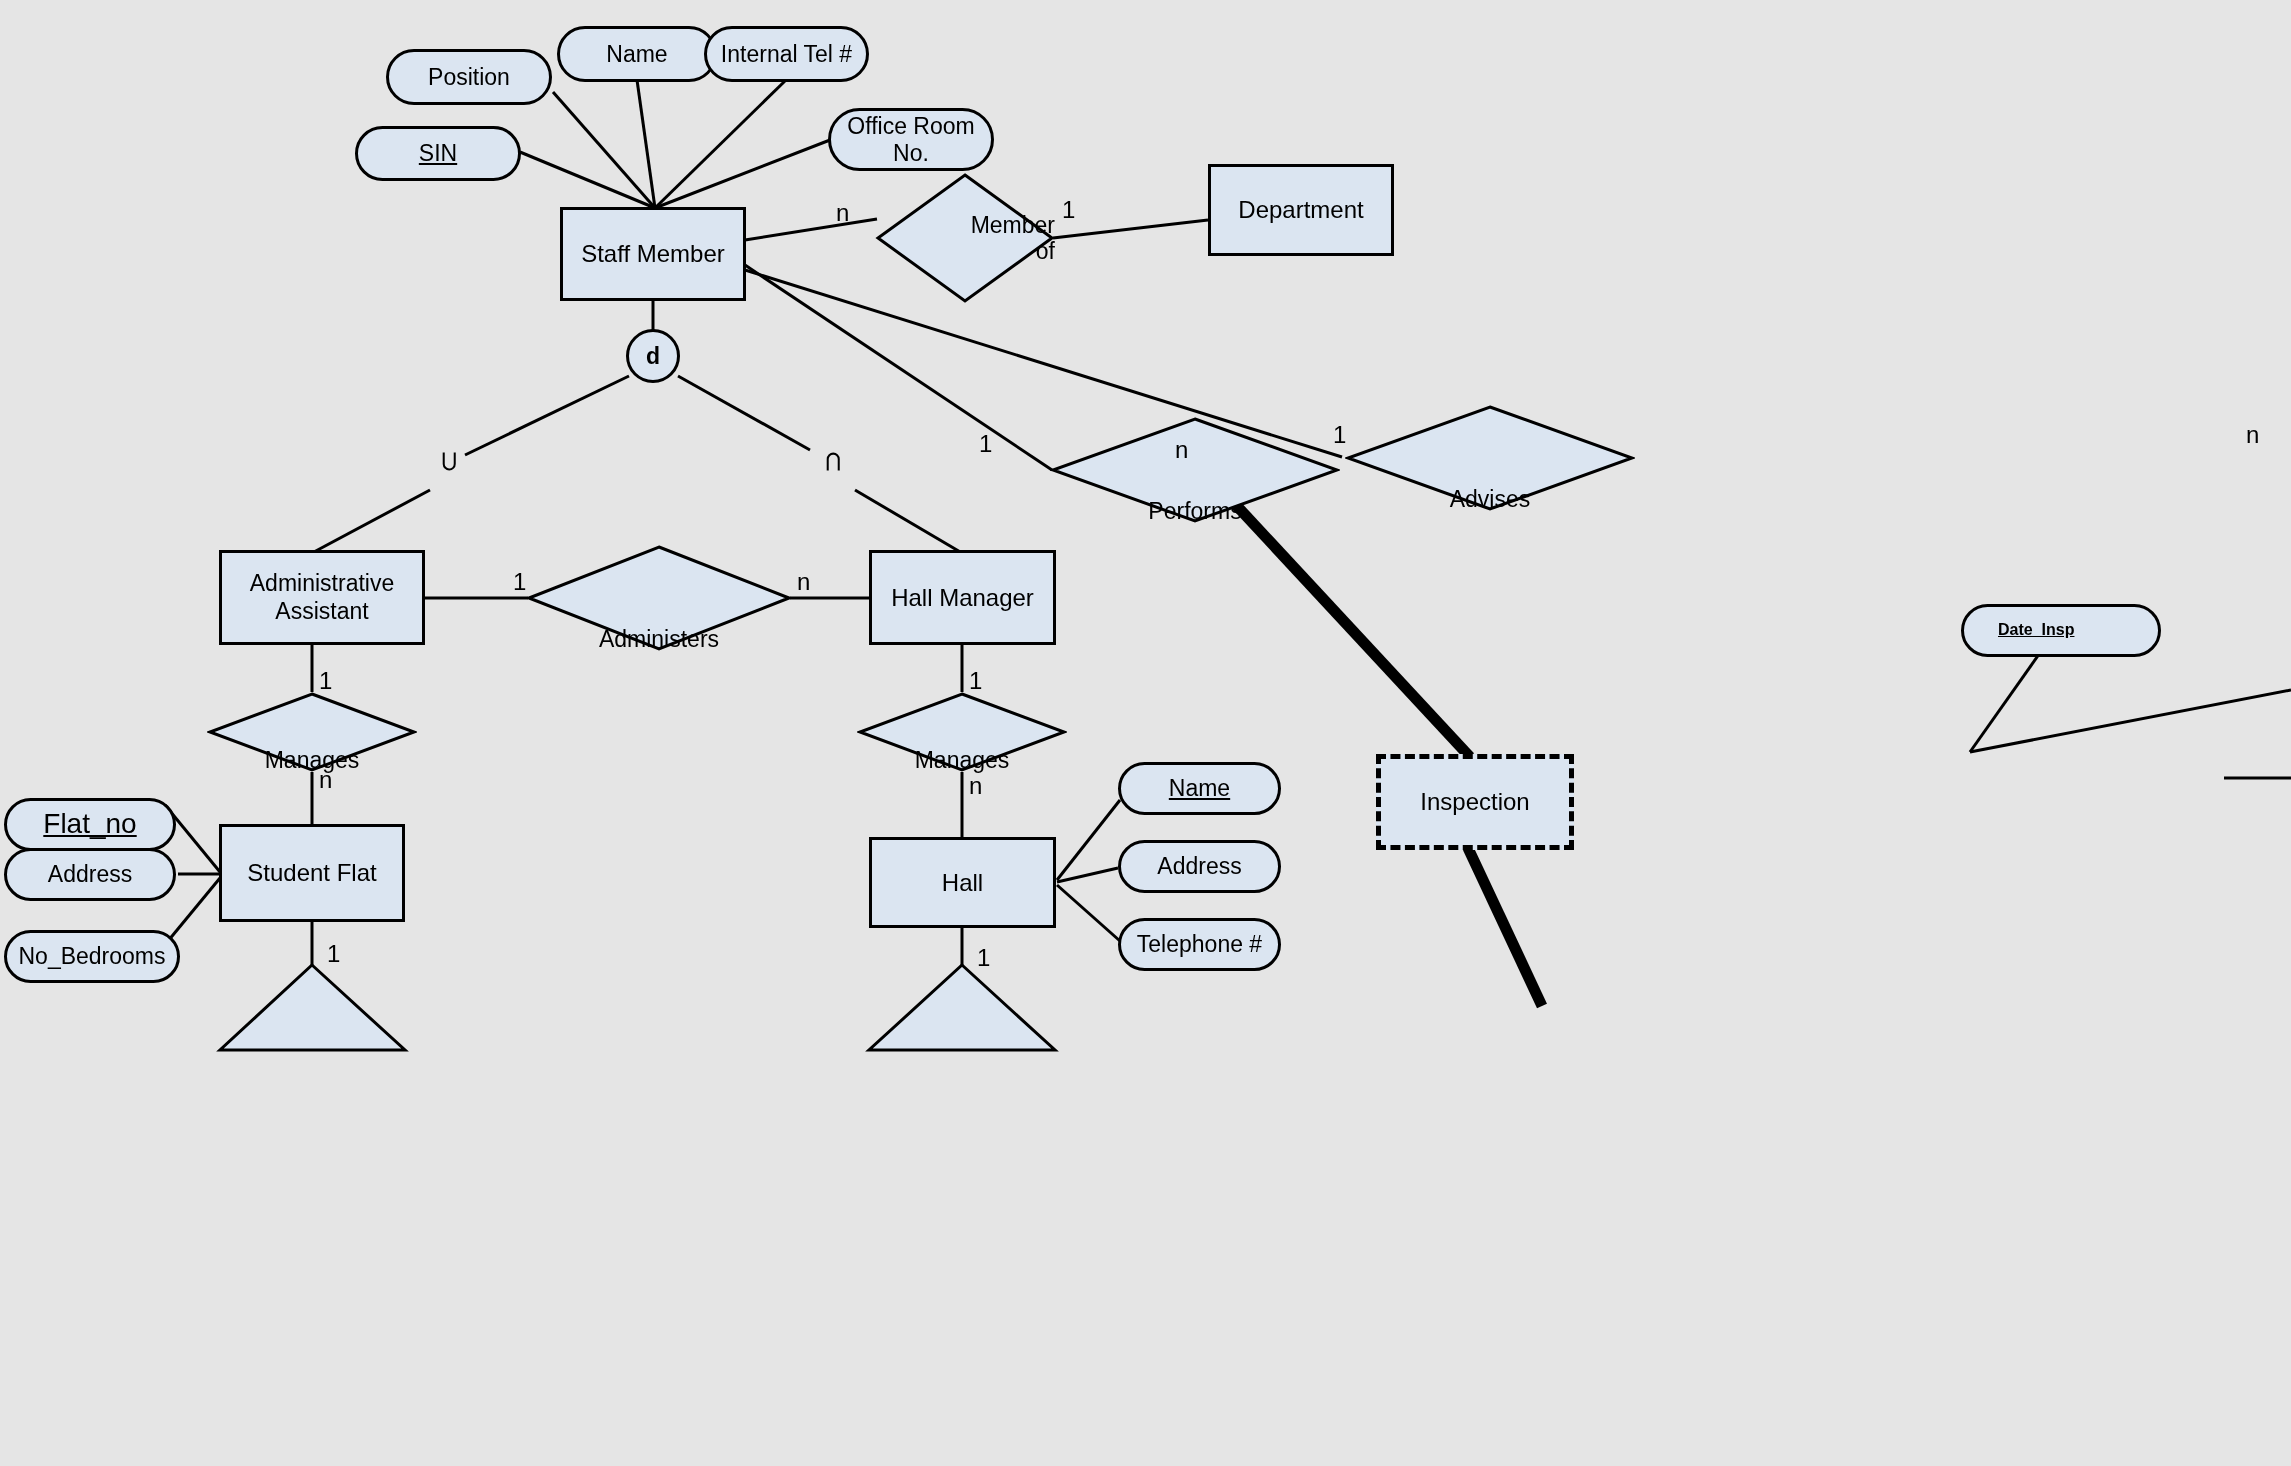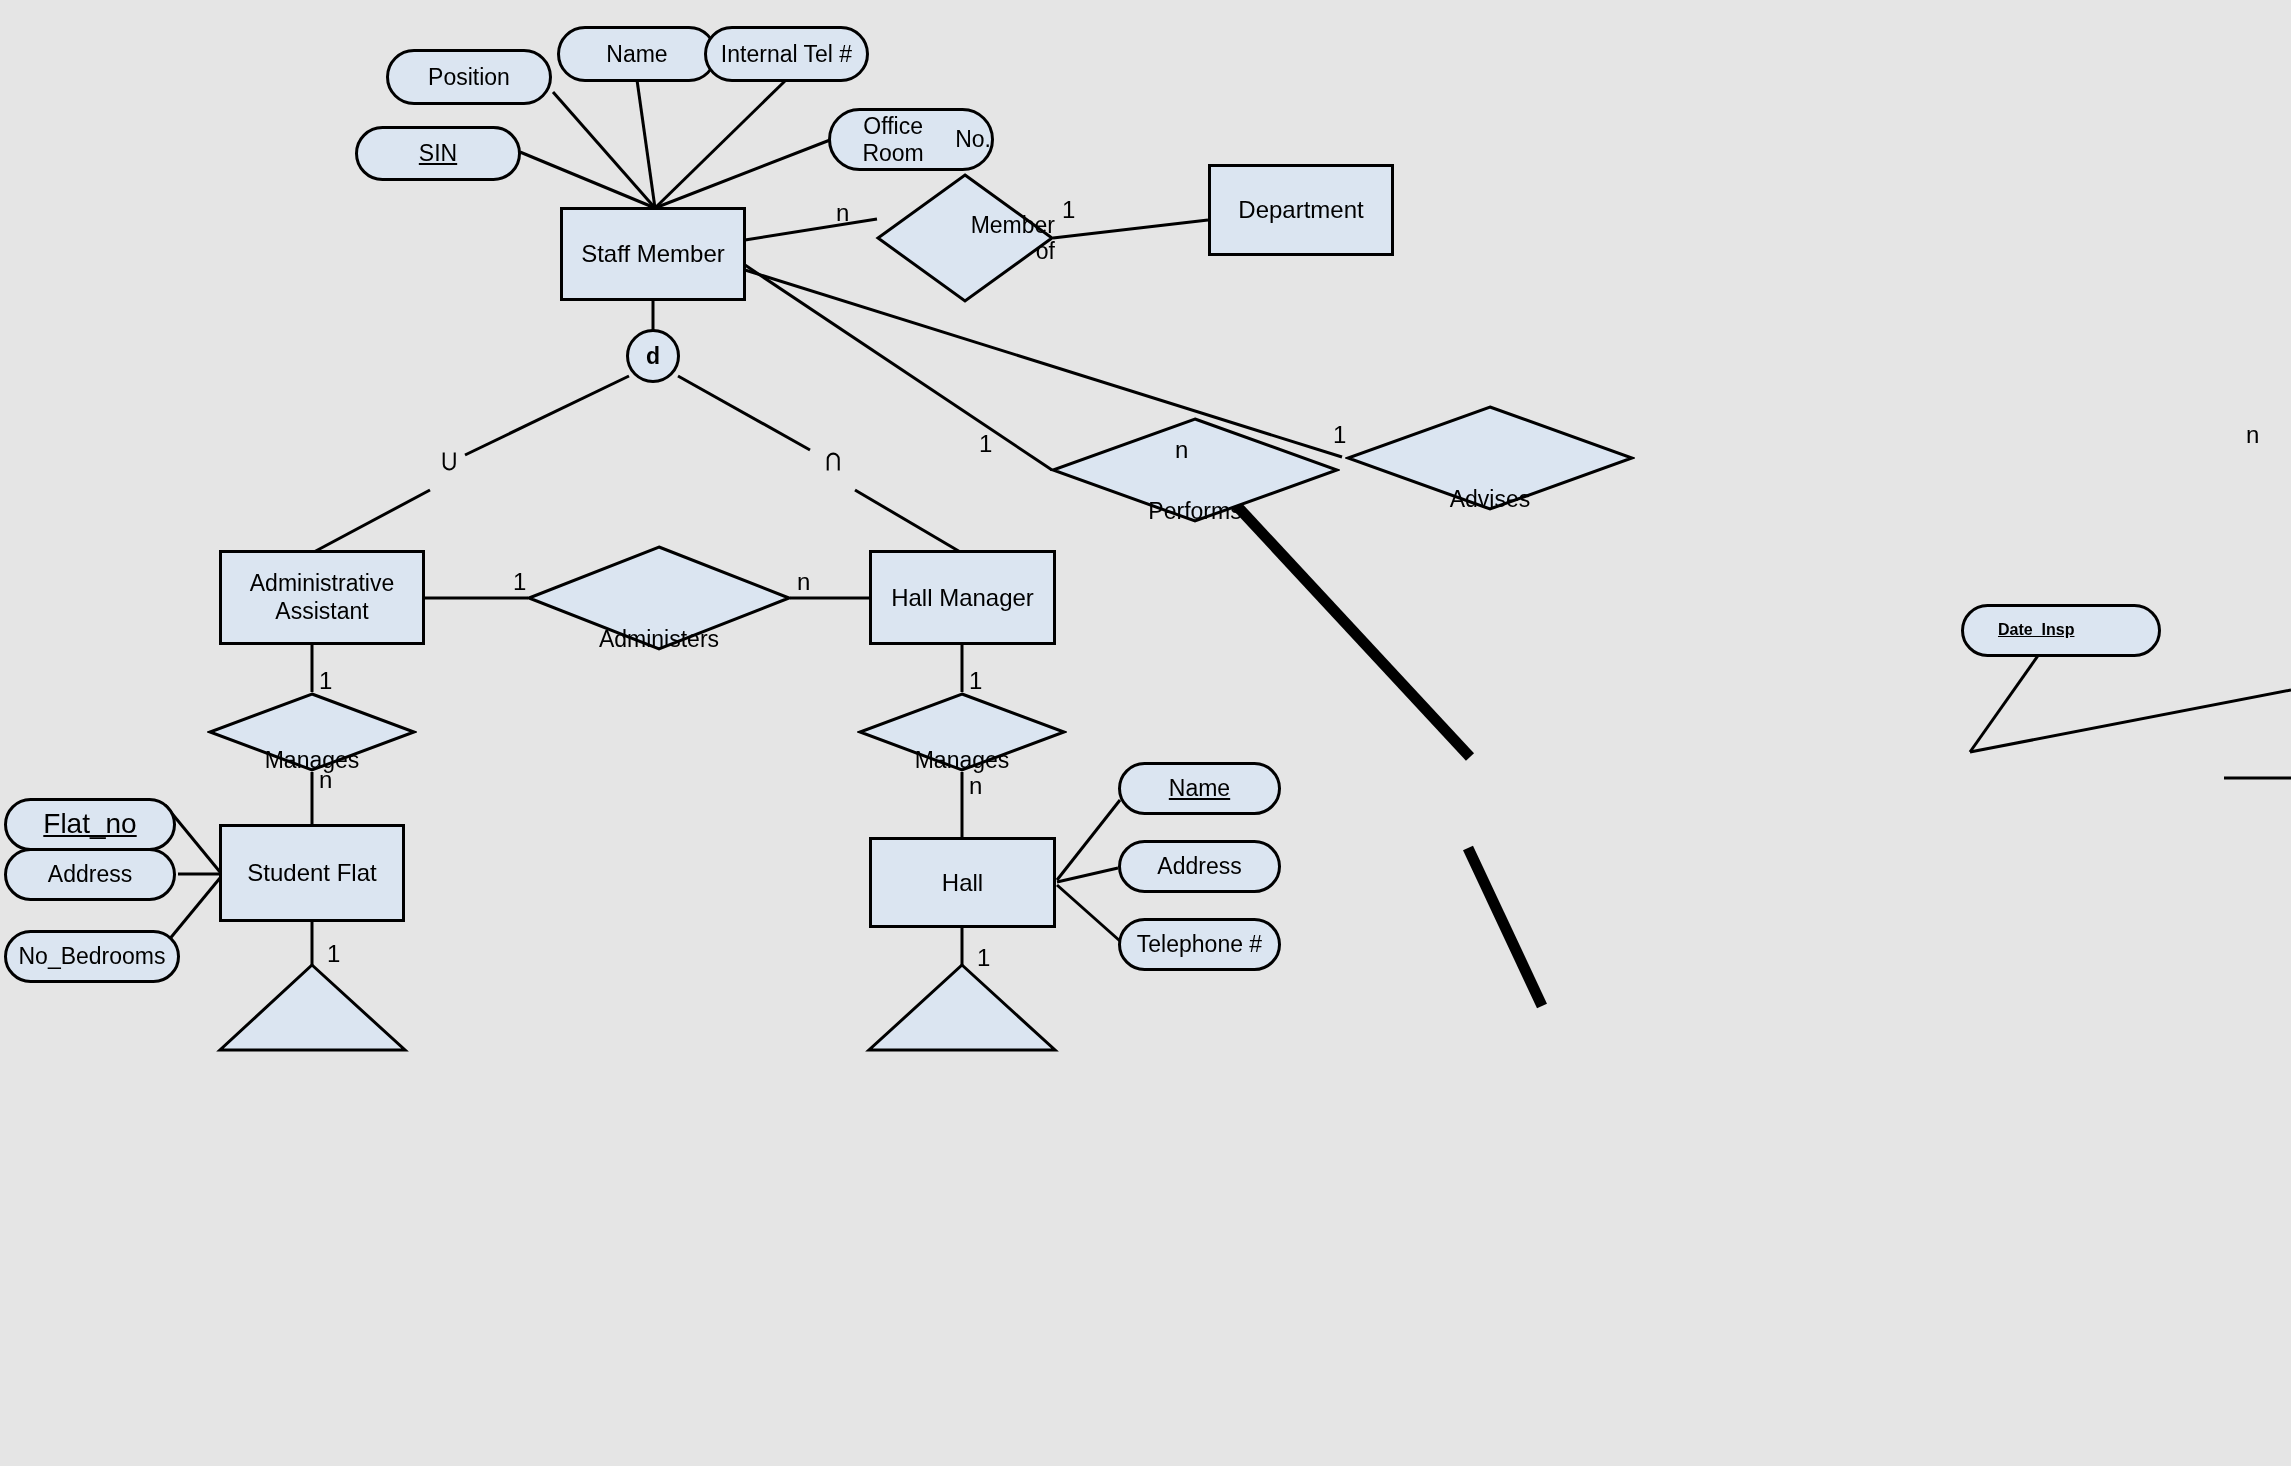--- a/index.html
+++ b/index.html
@@ -99,21 +99,21 @@
   </div>
 
   <div class="node attr" style="left:557px;top:26px;width:160px;height:56px;font-size:23px;">
     <span>Name</span>
   </div>
 
   <div class="node attr" style="left:704px;top:26px;width:165px;height:56px;font-size:23px;">
     <span>Internal Tel #</span>
   </div>
 
-  <div class="node attr" style="left:828px;top:108px;width:166px;height:63px;font-size:23px;">
+  <div class="node attr" style="left:828px;top:108px;width:166px;height:63px;font-size:23px;flex-direction:column;">
     <span>Office Room</span>
     <span>No.</span>
   </div>
 
   <div class="node attr" style="left:355px;top:126px;width:166px;height:55px;font-size:23px;">
     <span class="key">SIN</span>
   </div>
 
   <div class="node attr" style="left:4px;top:798px;width:172px;height:53px;font-size:28px;">
     <span class="key">Flat_no</span>
@@ -161,20 +161,23 @@
   </div>
 
   <div class="node entity" style="left:219px;top:824px;width:186px;height:98px;font-size:24px;">
     <span>Student Flat</span>
   </div>
 
   <div class="node entity" style="left:869px;top:837px;width:187px;height:91px;font-size:24px;">
     <span>Hall</span>
   </div>
 
+  <div class="node entity weak" style="left:1376px;top:754px;width:198px;height:96px;font-size:24px;">
+    <span>Inspection</span>
+  </div>
 
   <div class="diamond-wrap" style="left:875px;top:172px;width:180px;height:132px;">
     <svg width="180" height="132">
       <polygon points="90,3 177,66 90,129 3,66" fill="#dbe5f1" stroke="#000" stroke-width="3"></polygon>
     </svg>
     <div class="diamond-label" style="font-size:23px;flex-direction:column;">
       <span>Member</span>
       <span>of</span>
     </div>
   </div>

